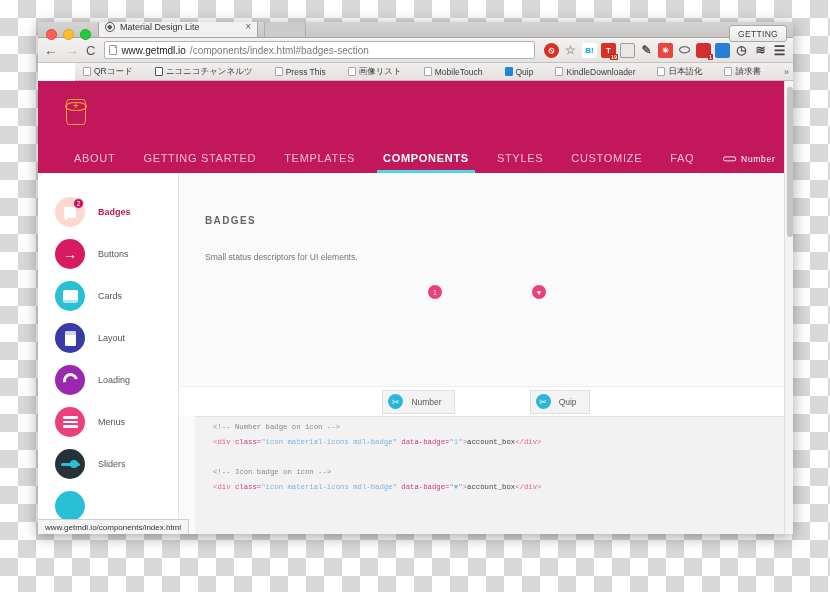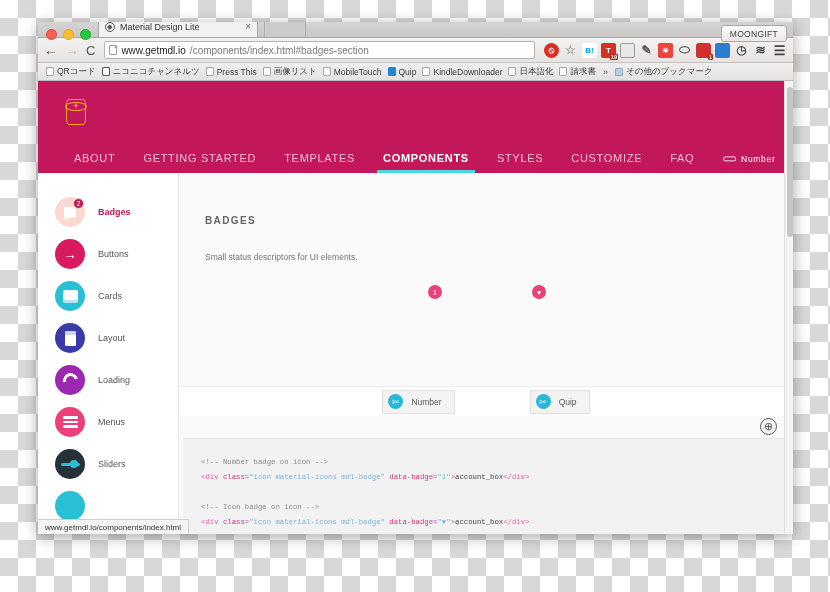--- a/index.html
+++ b/index.html
@@ -136,22 +136,22 @@
     background: #b5261d; color: #fff;
     font-size: 5.5px; line-height: 6px; padding: 0 1px;
     border-radius: 1px;
   }
 
   
   .bookmarks {
     height: 18px;
     background: linear-gradient(#f1efee,#e4e2e1);
     border-bottom: 1px solid #bfbcbb;
-    display: flex; align-items: center; padding: 0 5px; gap: 0;
-    font-size: 8.5px; color: #3c3c3c; white-space: nowrap; overflow: hidden;
+    display: flex; align-items: center; padding: 0 5px; gap: 16px;
+    font-size: 8.5px; color: #3c3c3c; white-space: nowrap; overflow: hidden; margin-left: 37px;
   }
   .bm { display: flex; align-items: center; gap: 3px; padding: 0 3px; }
   .bm .bmico {
     width: 8px; height: 9px; background: #fff;
     border: 1px solid #a8a5a4; border-radius: 1px; flex: none;
   }
   .bm .bmico.panda { background:#fff; border-color:#555; }
   .bm .bmico.quip { background:#1f86d8; border-color:#1f86d8; }
   .bm .bmico.folder {
     background: #b9cde0; border: 1px solid #8da9c2; border-radius: 1px 1px 0 0;
@@ -320,24 +320,24 @@
     font-size: 8.5px; color: #5b5b5b;
   }
   .pen-ico {
     width: 15px; height: 15px; border-radius: 50%;
     background: #29b6d8; color: #fff;
     display: flex; align-items: center; justify-content: center;
     font-size: 9px; flex: none;
   }
 
   .codeblock {
-    position: absolute; left: 4px; right: 0; bottom: 0;
-    height: 96px; background: #f2f2f2;
+    position: absolute; left: 16px; right: 0; bottom: 0;
+    height: 118px; background: #f2f2f2;
     border-top: 1px solid #e4e4e4;
-    padding: 16px 18px;
+    padding: 3px 18px;
     font-family: "Liberation Mono", monospace;
     font-size: 7.3px; line-height: 15px; white-space: pre;
     overflow: hidden;
   }
   .c-comment { color: #8a8a8a; }
   .c-tag { color: #e060a8; }
   .c-attr { color: #d33682; }
   .c-val { color: #7db3d8; }
   .c-text { color: #444; }
   .c-punct { color: #c76fb0; }
@@ -380,21 +380,21 @@
       <span class="dot r"></span>
       <span class="dot y"></span>
       <span class="dot g"></span>
     </div>
     <div class="tab">
       <span class="favicon"></span>
       <span class="tab-title">Material Design Lite</span>
       <span class="tabclose">×</span>
     </div>
     <div class="tab-ghost"></div>
-    <div class="profile-btn">MOONGIFT</div>
+    <div class="profile-btn">GETTING</div>
   </div>
 
   <div class="toolbar">
     <span class="navbtn">←</span>
     <span class="navbtn dim">→</span>
     <span class="navbtn reload">C</span>
 
     <div class="omnibox">
       <span class="page-glyph"></span>
       <span class="url-strong">www.getmdl.io</span>

